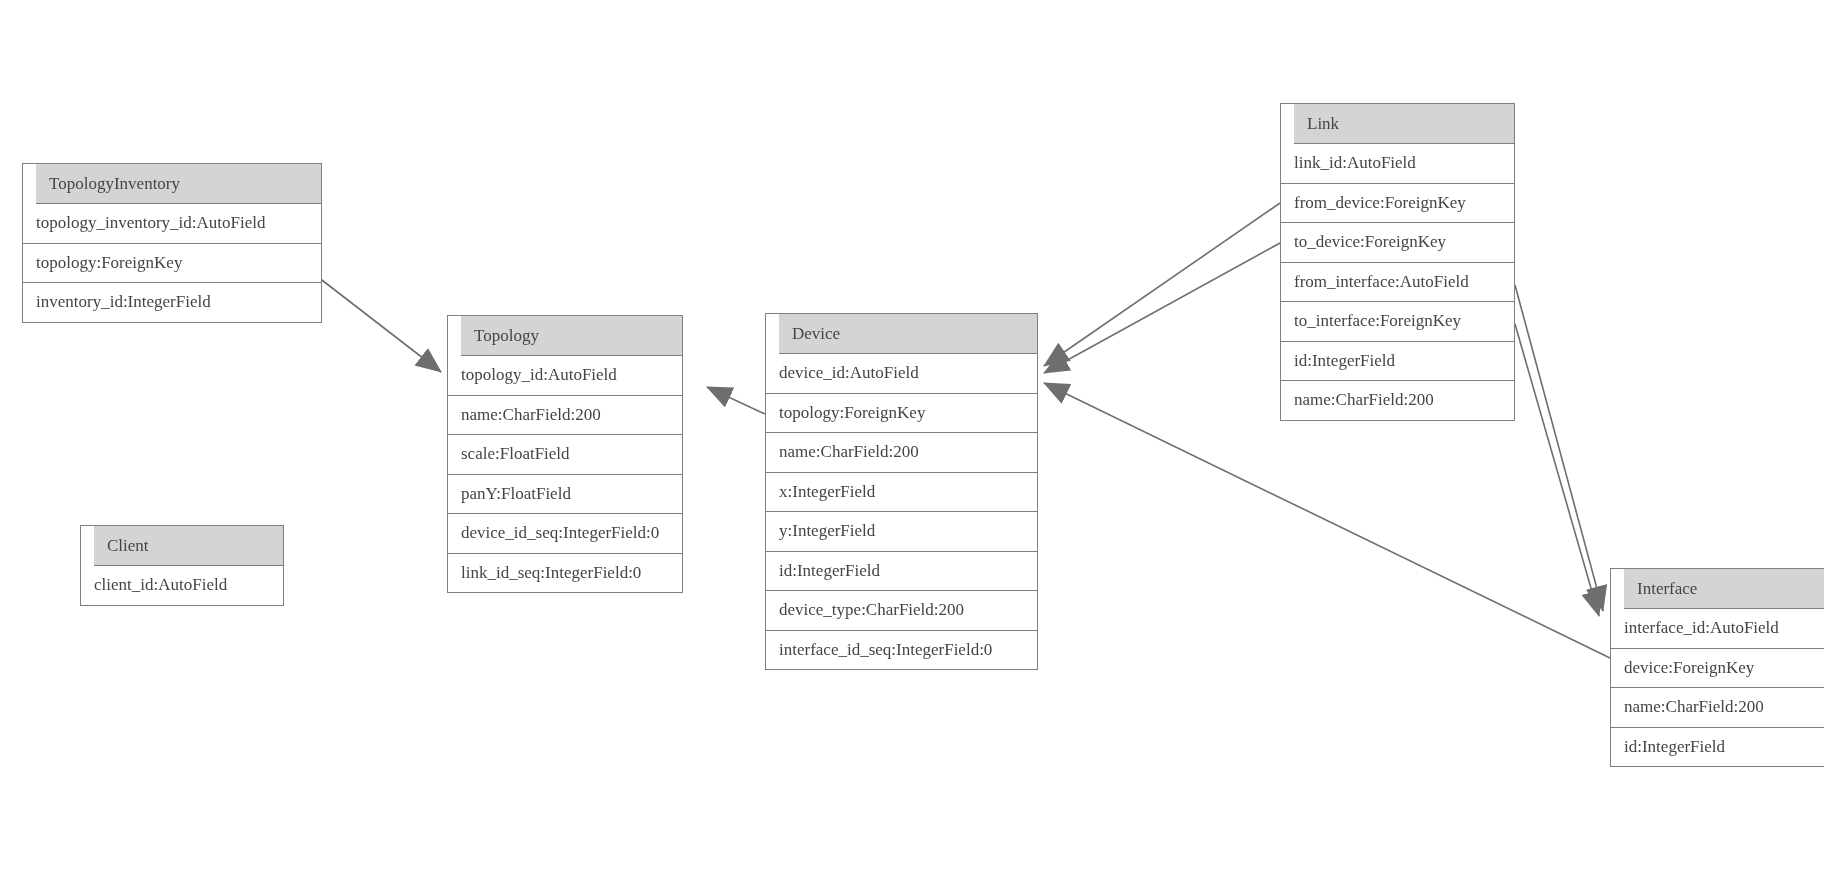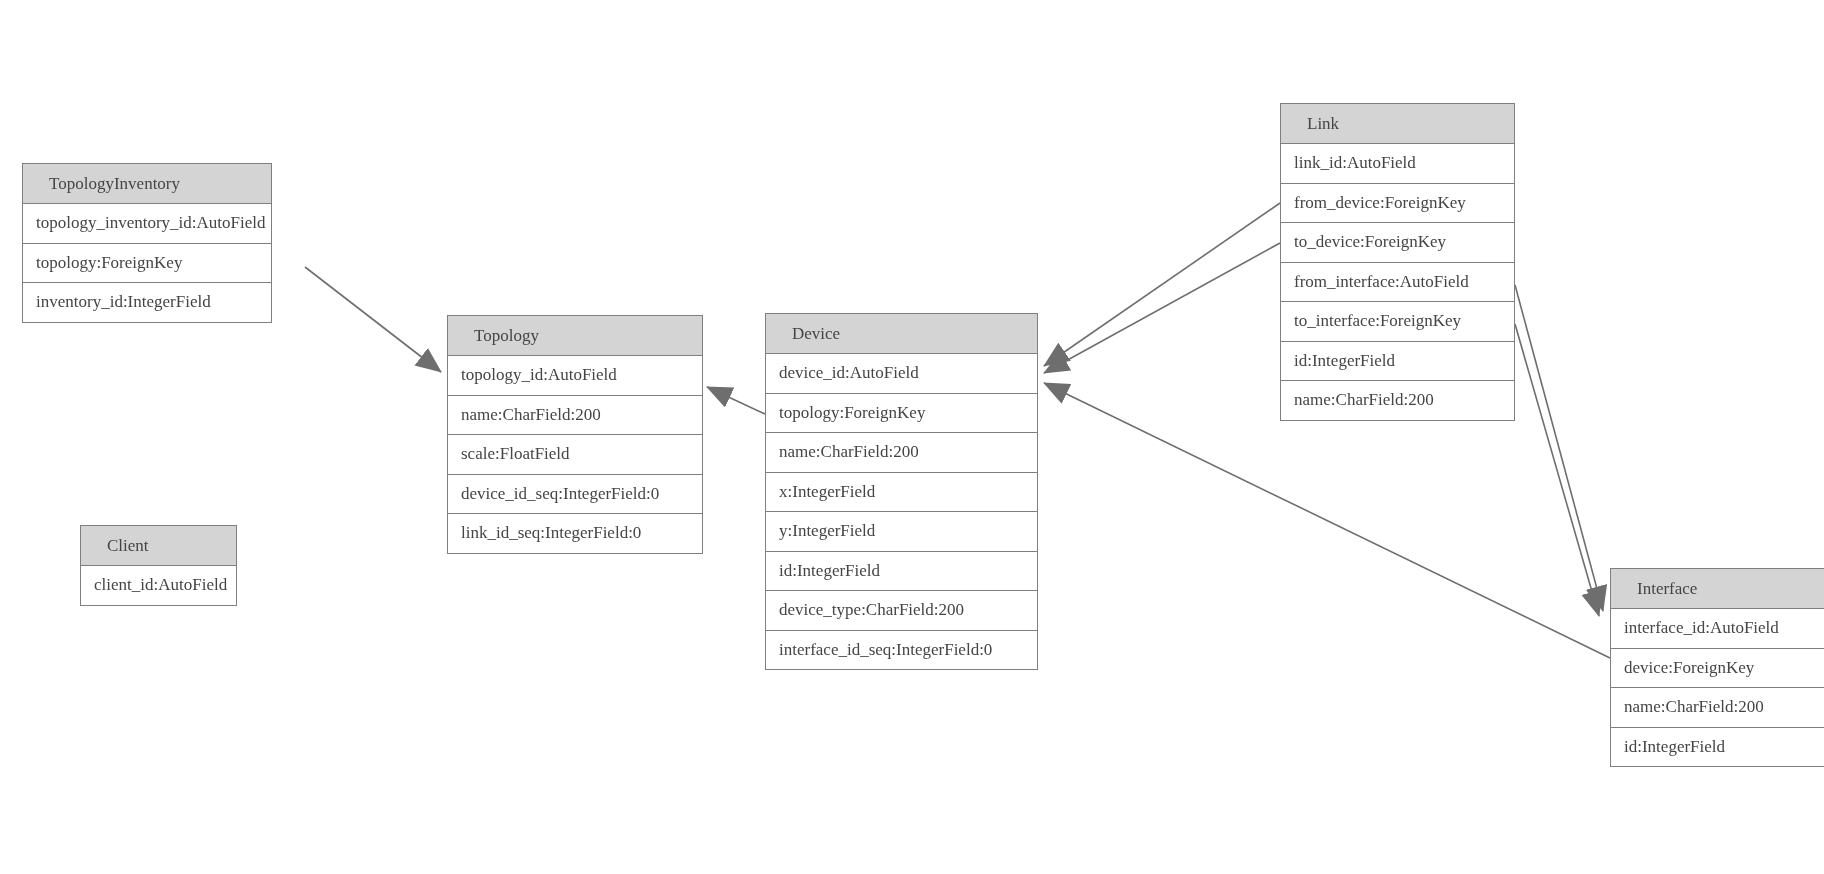--- a/index.html
+++ b/index.html
@@ -33,25 +33,26 @@
     box-sizing: border-box;
     background: #ffffff;
     border: 1.5px solid var(--border-color, #7f7f7f);
     color: var(--text-color, #454545);
     font-size: 17px;
     cursor: default;
   }
   .entity-header {
     height: 39px;
     line-height: 39px;
-    padding-left: 26px;
+    padding-left: 13px;
     background: var(--header-fill, #d4d4d4);
     border-bottom: 1.5px solid var(--border-color, #7f7f7f);
     white-space: nowrap;
     overflow: hidden;
+    margin-left: 13px;
   }
   .entity-row {
     height: 38.5px;
     line-height: 38.5px;
     padding-left: 13px;
     border-bottom: 1.3px solid var(--border-color, #7f7f7f);
     white-space: nowrap;
     overflow: hidden;
   }
   .entity-row:last-child {
@@ -70,35 +71,36 @@
     </defs>
   <line x1="305" y1="267" x2="441" y2="372" class="edge-line" marker-end="url(#arrowhead)"></line>
       <line x1="765" y1="414" x2="707" y2="387" class="edge-line" marker-end="url(#arrowhead)"></line>
       <line x1="1280" y1="203" x2="1044" y2="366" class="edge-line" marker-end="url(#arrowhead)"></line>
       <line x1="1280" y1="243" x2="1044" y2="373" class="edge-line" marker-end="url(#arrowhead)"></line>
       <line x1="1610" y1="658" x2="1044" y2="383" class="edge-line" marker-end="url(#arrowhead)"></line>
       <line x1="1515" y1="285" x2="1603" y2="611" class="edge-line" marker-end="url(#arrowhead)"></line>
       <line x1="1515" y1="324" x2="1599" y2="616" class="edge-line" marker-end="url(#arrowhead)"></line>
     </svg>
   <div id="entities-layer">
-      <div class="entity" style="left: 22px; top: 163px; width: 250px;">
+      <div class="entity" style="left: 22px; top: 163px; width: 300px;">
         <div class="entity-header">TopologyInventory</div>
         <div class="entity-row">topology_inventory_id:AutoField</div>
         <div class="entity-row">topology:ForeignKey</div>
         <div class="entity-row">inventory_id:IntegerField</div>
       </div>
-      <div class="entity" style="left: 447px; top: 315px; width: 256px;">
+      <div class="entity" style="left: 447px; top: 315px; width: 236px;">
         <div class="entity-header">Topology</div>
         <div class="entity-row">topology_id:AutoField</div>
         <div class="entity-row">name:CharField:200</div>
         <div class="entity-row">scale:FloatField</div>
+        <div class="entity-row">panY:FloatField</div>
         <div class="entity-row">device_id_seq:IntegerField:0</div>
         <div class="entity-row">link_id_seq:IntegerField:0</div>
       </div>
-      <div class="entity" style="left: 80px; top: 525px; width: 157px;">
+      <div class="entity" style="left: 80px; top: 525px; width: 204px;">
         <div class="entity-header">Client</div>
         <div class="entity-row">client_id:AutoField</div>
       </div>
       <div class="entity" style="left: 765px; top: 313px; width: 273px; font-family: Liberation Serif, serif;">
         <div class="entity-header">Device</div>
         <div class="entity-row">device_id:AutoField</div>
         <div class="entity-row">topology:ForeignKey</div>
         <div class="entity-row">name:CharField:200</div>
         <div class="entity-row">x:IntegerField</div>
         <div class="entity-row">y:IntegerField</div>

